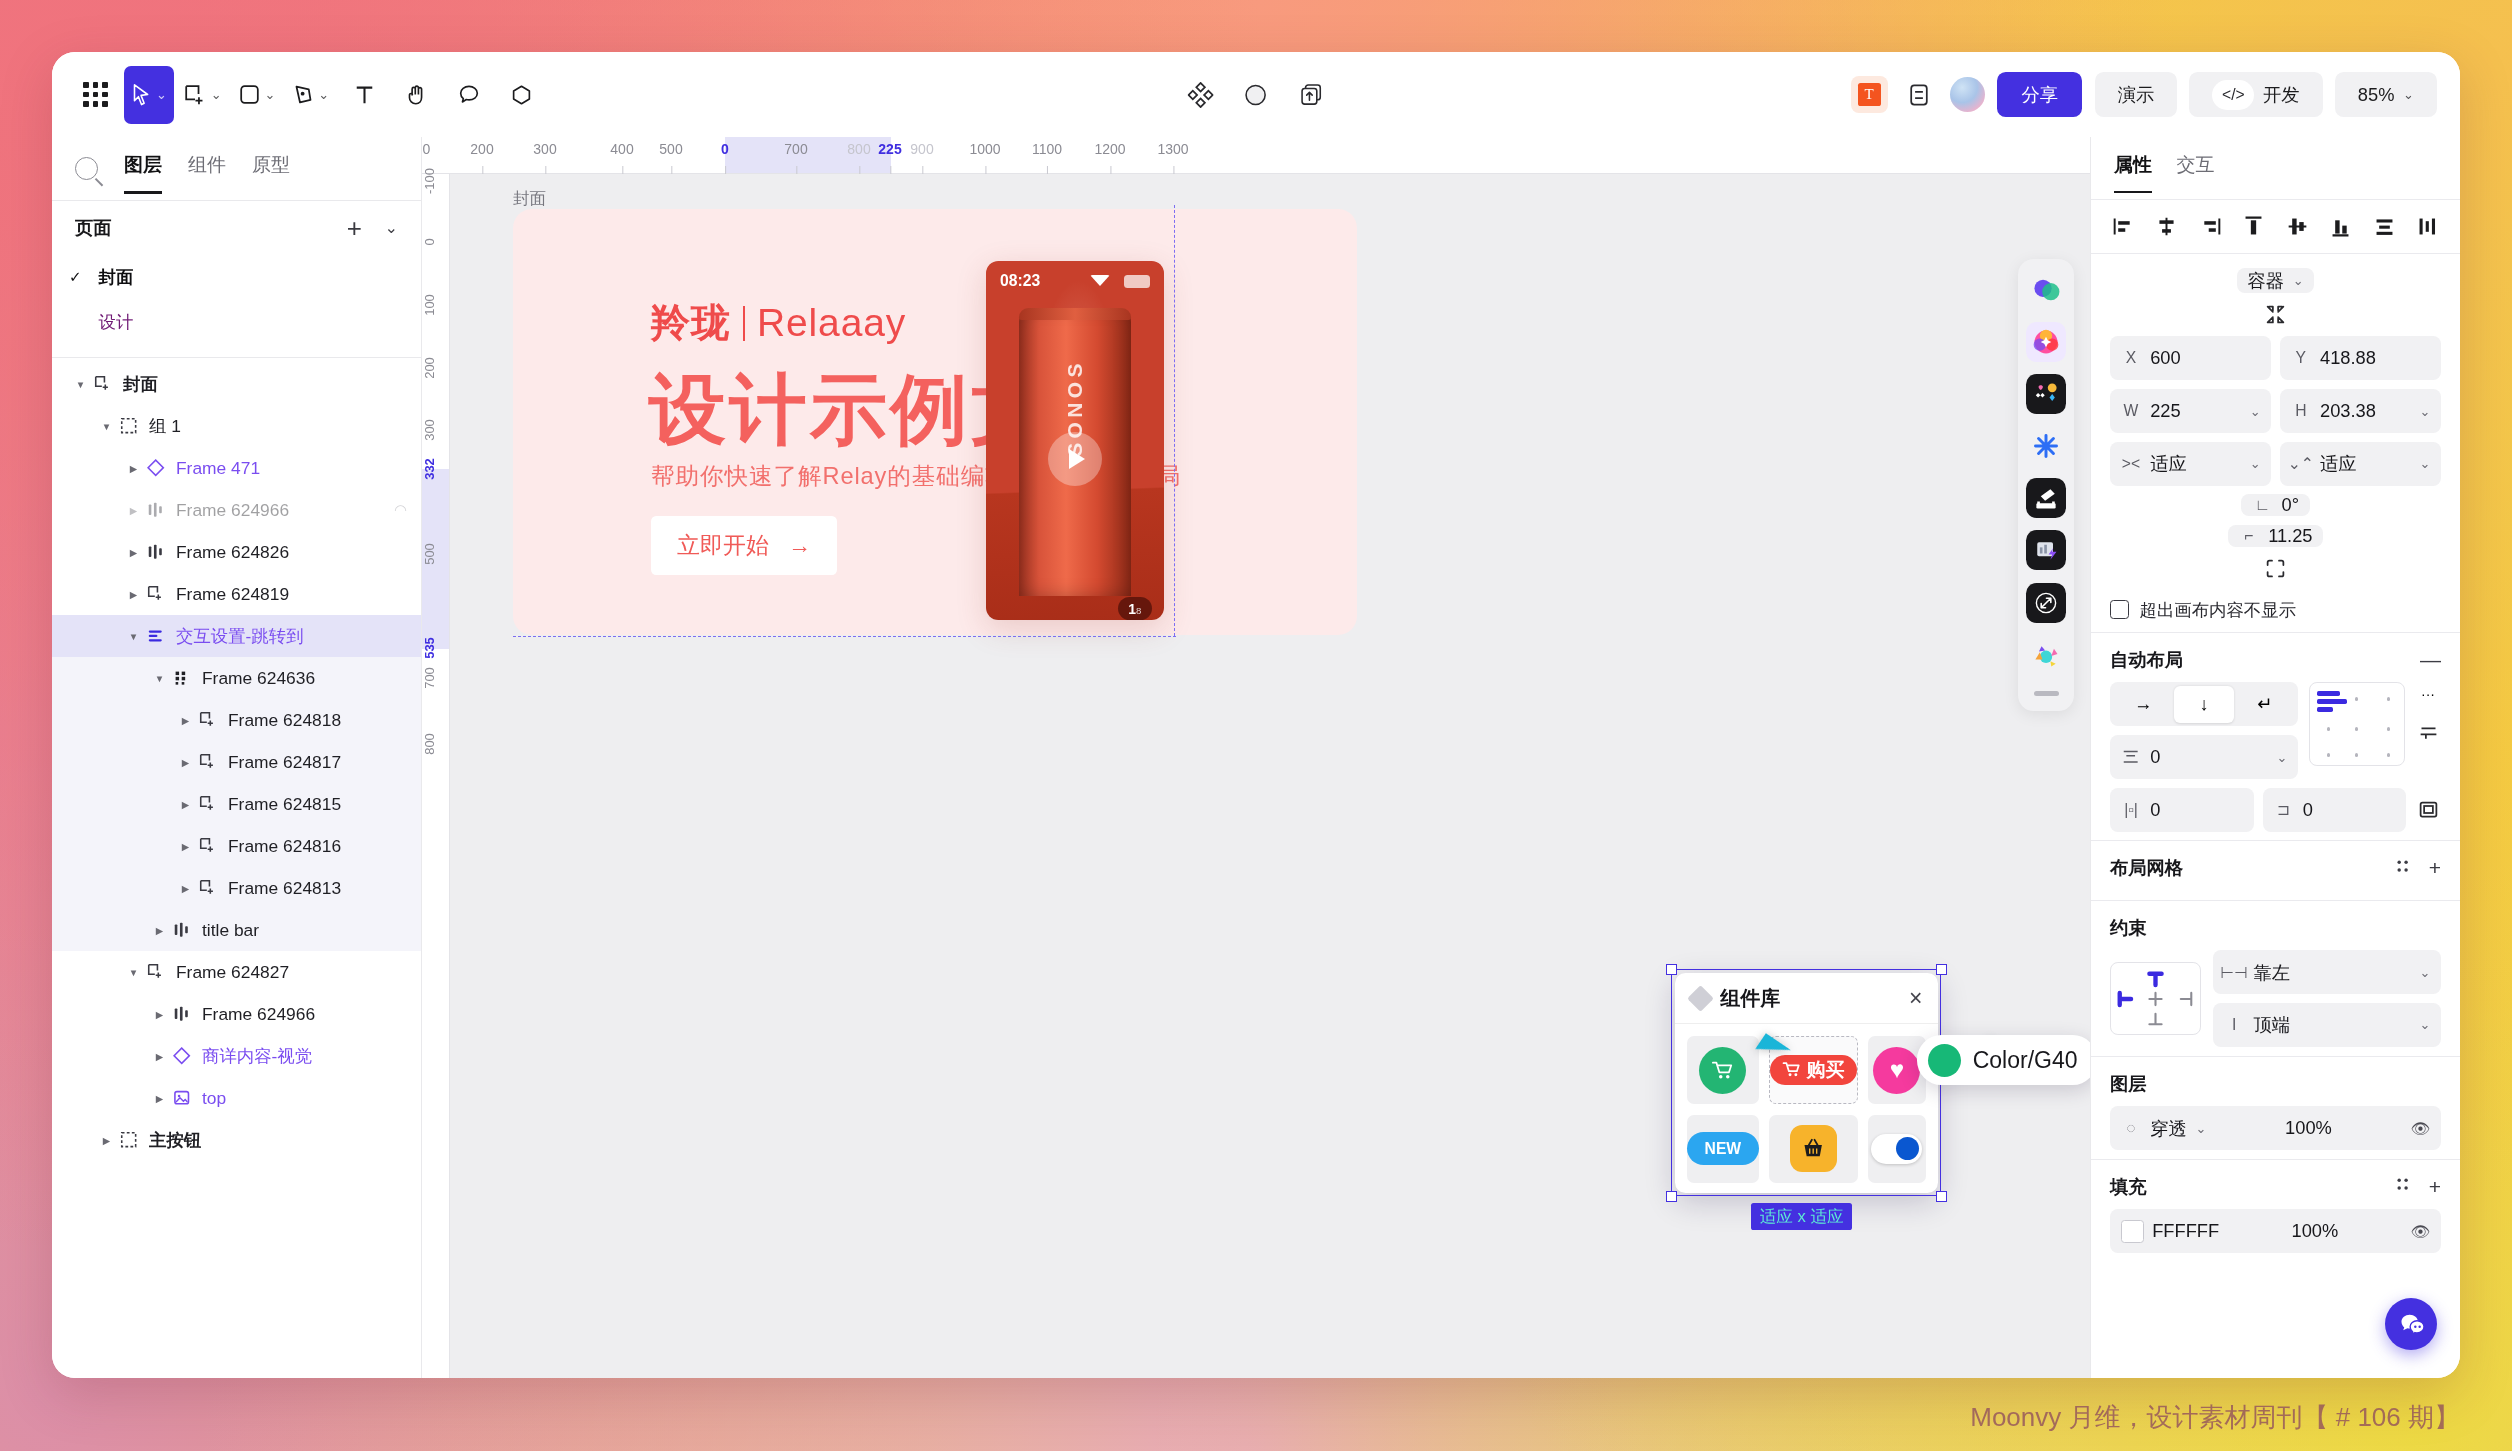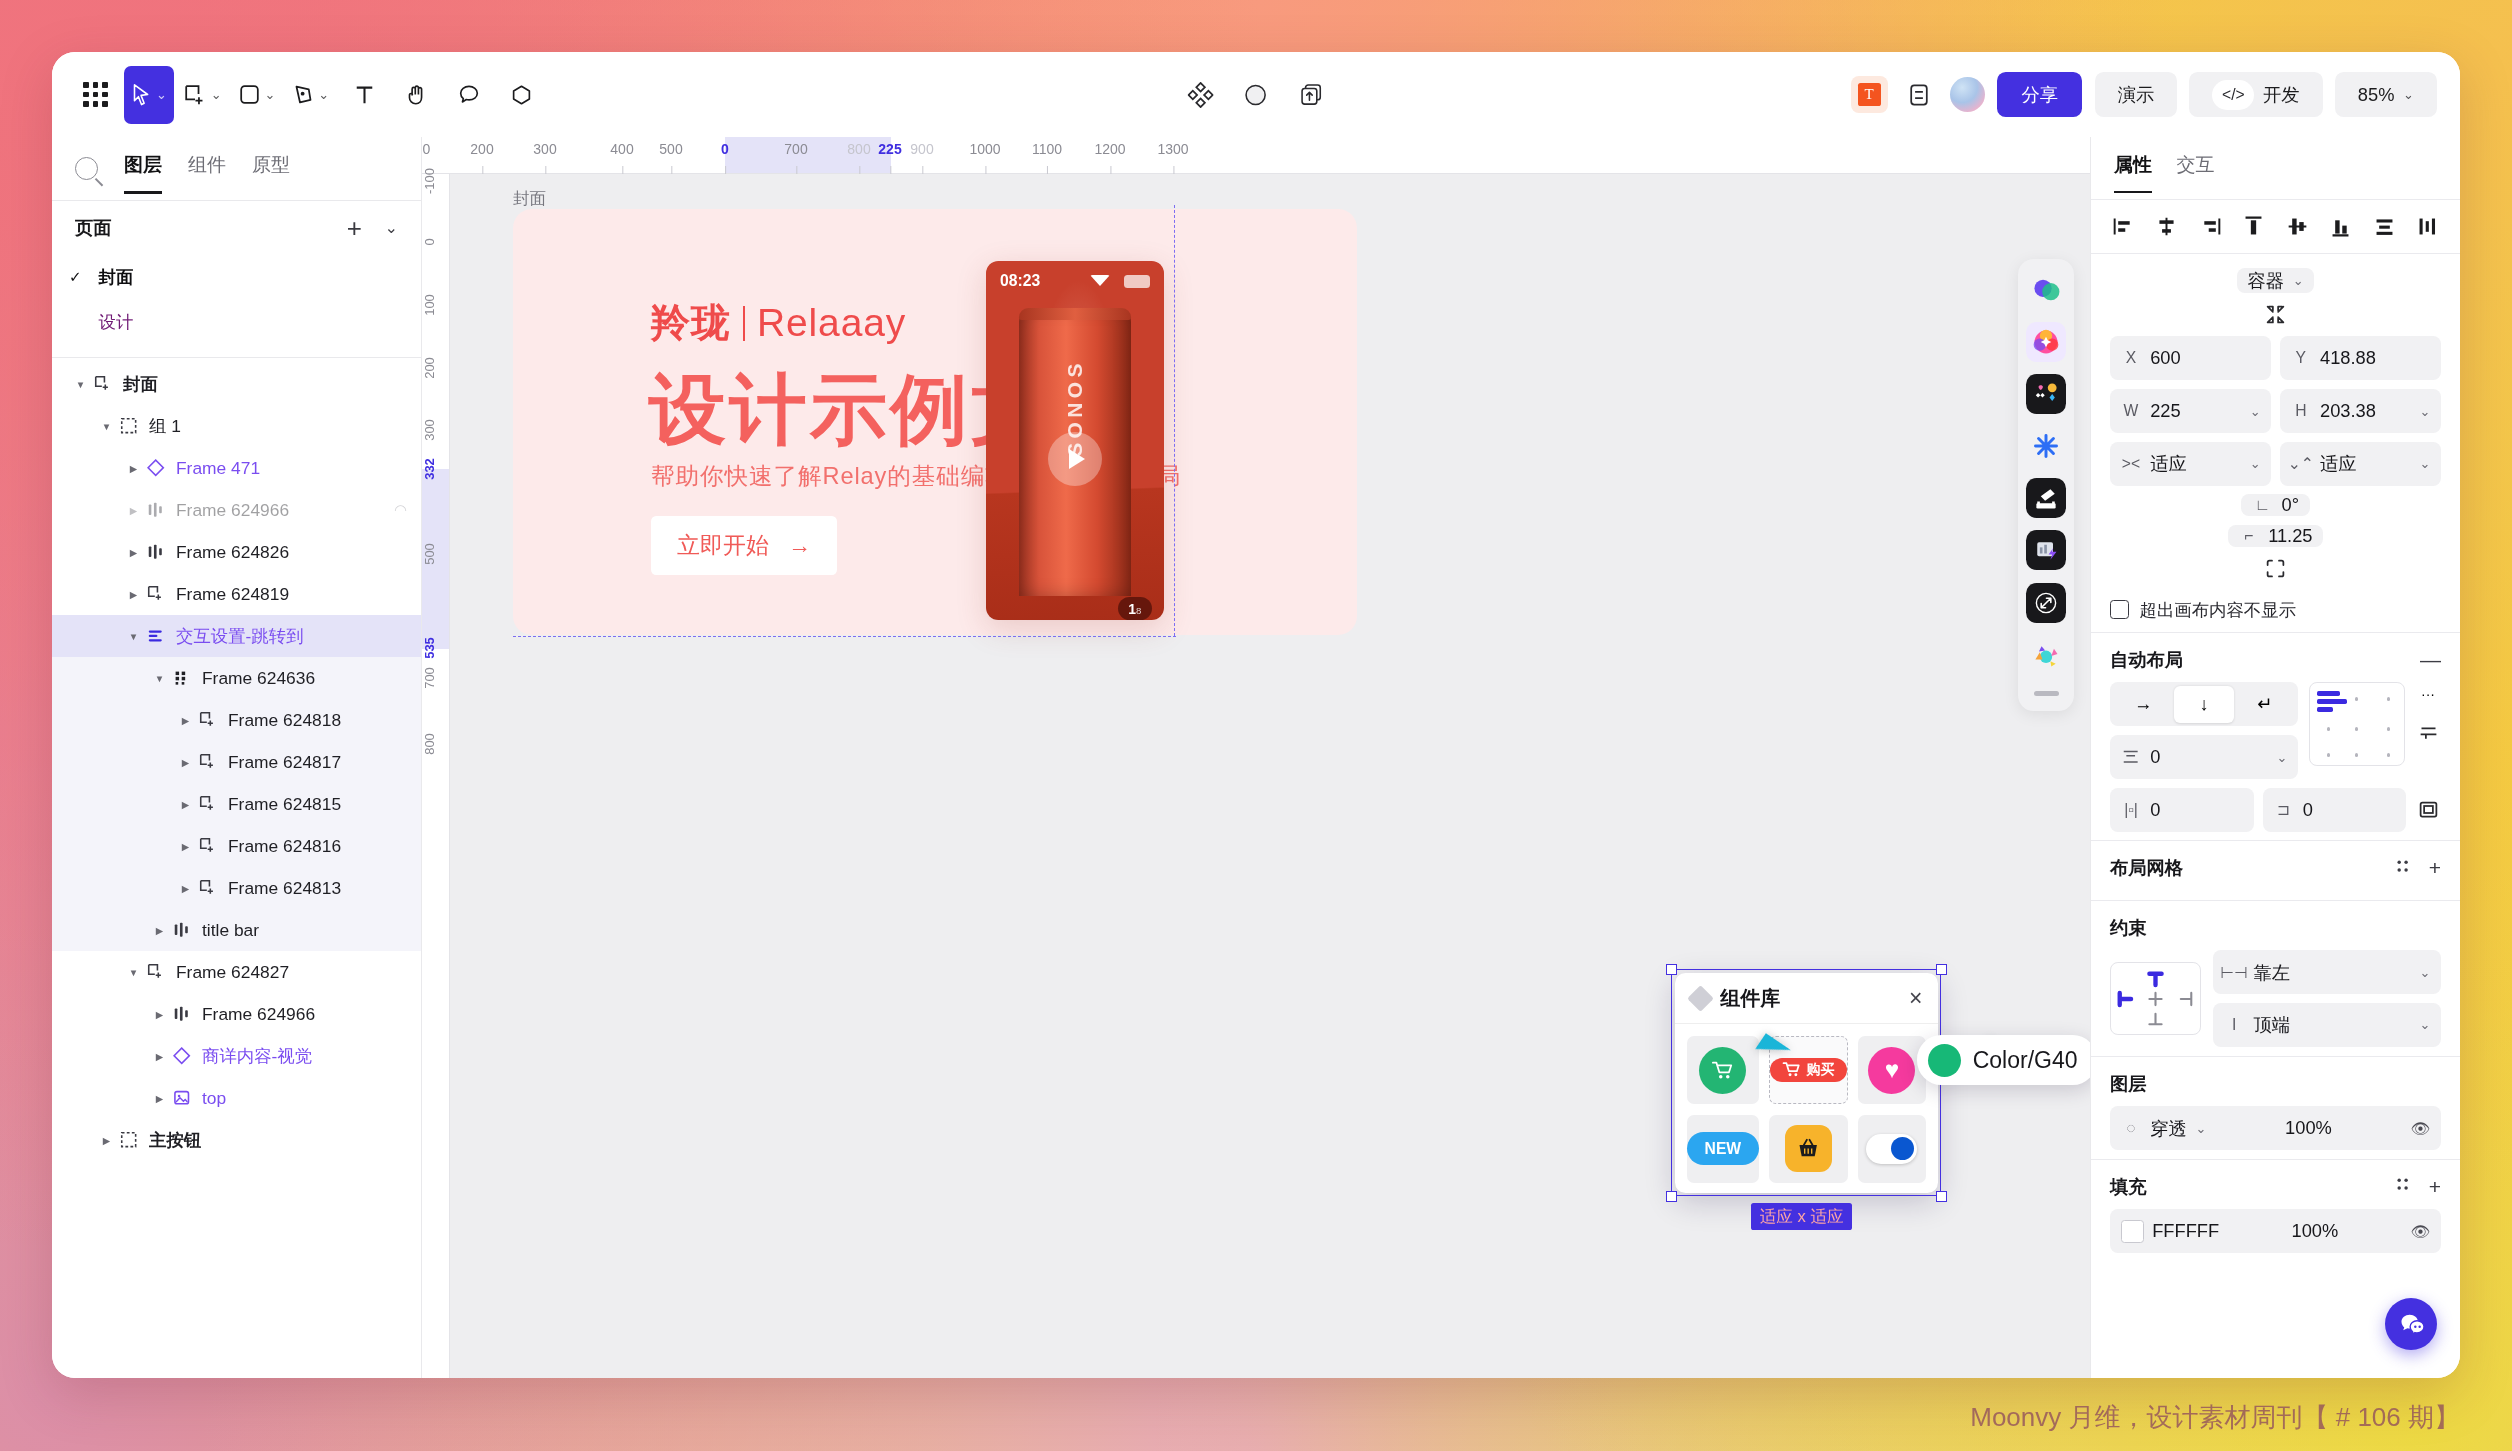--- a/index.html
+++ b/index.html
@@ -140,35 +140,35 @@
   .ph-batt { position:absolute; right:14px; top:14px; width:26px; height:13px; border-radius:3.5px; background:rgba(255,255,255,.72);}
   .ph-count { position:absolute; right:12.2px; bottom:8.7px; background:rgba(60,10,5,.62); color:#fff;
      border-radius:12.2px; padding:3.5px 10.5px; font-size:14px; font-weight:bold;}
   .ph-count small { font-size:9.6px; opacity:.8; font-weight:400; }
 
   
   .sel-box { position:absolute; border:1.7px solid #4430e0; }
   .handle { position:absolute; width:11.3px; height:11.3px; background:#fff; border:1.7px solid #4430e0; }
   .guide-v { position:absolute; border-left:1.7px dashed #7d6df2; }
   .guide-h { position:absolute; border-top:1.7px dashed #7d6df2; }
-  .size-badge { position:absolute; background:#4430e0; color:#fca5a5; font-size:16.6px;
+  .size-badge { position:absolute; background:#4430e0; color:#5eead4; font-size:16.6px;
      padding:2.6px 8.7px; border-radius:2.6px; white-space:nowrap; }
 
   
   .cl { position:absolute; background:#fff; border-radius:10.5px; box-shadow:0 8.7px 31px rgba(30,20,70,.2); overflow:hidden;}
   .cl-hd { height:51px; display:flex; align-items:center; padding:0 15.7px; gap:10.5px; border-bottom:0.9px solid #eee;}
   .cl-hd .dia { width:19px; height:19px; background:#cfcfd6; transform:rotate(45deg); border-radius:2.6px;}
   .cl-hd .ti { font-size:20px; color:#16161a; font-weight:bold;}
   .cl-hd .x { margin-left:auto; font-size:23px; color:#45454d; cursor:pointer; line-height:1;}
   .cl-grid { display:grid; grid-template-columns:repeat(3,1fr); gap:10.5px; padding:12.2px;}
   .cl-cell { background:#efeff1; border-radius:7px; height:68px; display:flex; align-items:center; justify-content:center; cursor:pointer;}
   .cl-cell.dash { background:#fafafb; border:1.7px dashed #b9b9c2; }
   .pill-green { width:47px; height:47px; border-radius:23.6px; background:#23b573; display:flex; align-items:center; justify-content:center;}
-  .pill-buy { background:#f2453d; border-radius:21px; height:24px; display:flex; align-items:center;
-     gap:5.2px; padding:0 12.2px; color:#fff; font-size:14px; font-weight:bold; white-space:nowrap;}
+  .pill-buy { background:#f2453d; border-radius:21px; height:30px; display:flex; align-items:center;
+     gap:5.2px; padding:0 12.2px; color:#fff; font-size:19px; font-weight:bold; white-space:nowrap;}
   .pill-heart { width:47px; height:47px; border-radius:23.6px; background:#f53a9e; display:flex; align-items:center; justify-content:center; color:#fff; font-size:24.4px;}
   .pill-new { background:#2ba6f0; border-radius:19px; height:33px; padding:0 17.4px; color:#fff;
      font-size:15.7px; font-weight:bold; display:flex; align-items:center;}
   .pill-basket { width:47px; height:47px; border-radius:12.2px; background:#f7b32b; display:flex; align-items:center; justify-content:center; font-size:23.6px;}
   .toggle { width:51px; height:30px; border-radius:15px; background:#fff; box-shadow:0 0.9px 3.5px rgba(0,0,0,.2);
      display:flex; align-items:center; justify-content:flex-end; padding:0 3.5px;}
   .toggle i { width:23px; height:23px; border-radius:50%; background:#0a57d0; display:block;}
   .cursor-c { position:absolute; width:0; height:0; border-left:30px solid #1ab5d8;
      border-bottom:19px solid transparent; transform:rotate(34deg); filter:drop-shadow(0 1.7px 4.4px rgba(0,0,0,.25));}
   .cursor-p { position:absolute; width:0; height:0; border-left:26px solid #f73bab;

